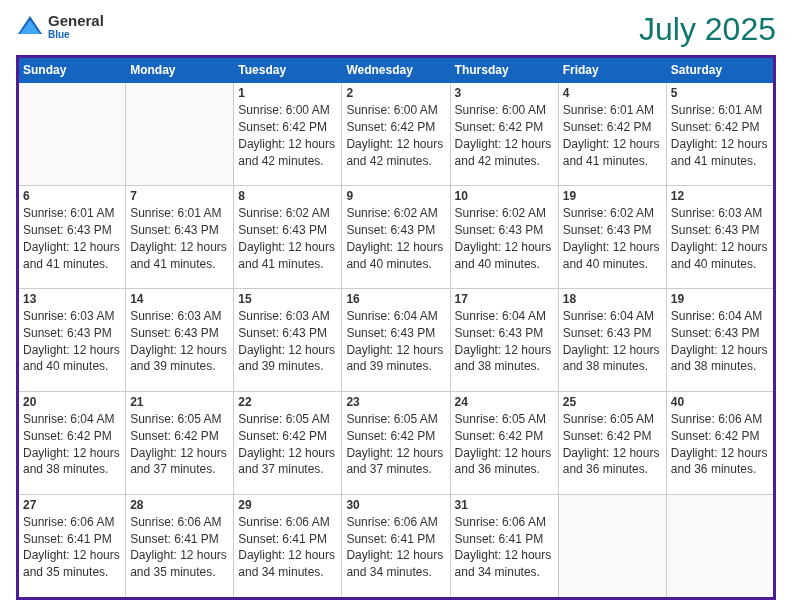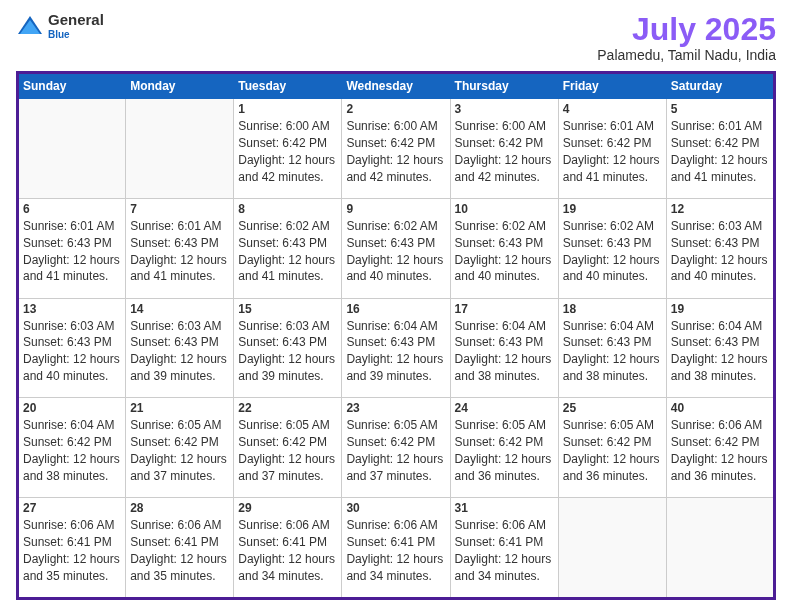--- a/index.html
+++ b/index.html
@@ -18,21 +18,21 @@
       flex-direction: column;
     }
     .header {
       display: flex;
       justify-content: space-between;
       align-items: flex-start;
       margin-bottom: 8px;
     }
     .logo {
       display: flex;
-      align-items: flex-start;
+      align-items: flex-end;
       gap: 4px;
     }
     .logo-text {
       display: flex;
       flex-direction: column;
       line-height: 1.1;
     }
     .logo-general {
       font-size: 15px;
       font-weight: bold;
@@ -45,23 +45,24 @@
     }
     .logo-icon {
       width: 28px;
       height: 28px;
     }
     .title-block {
       text-align: right;
     }
     .title-month {
       font-size: 32px;
-      font-weight: bold;
-      color: #8b5cf6;
+      font-weight: normal;
+      color: #0f766e;
       line-height: 1.1;
+      text-align: center;
     }
     .title-location {
       font-size: 14px;
       color: #333;
     }
     .calendar {
       flex: 1;
       border: 3px solid #4c1d95;
       border-collapse: collapse;
       width: 100%;
@@ -109,21 +110,20 @@
         <polygon points="14,4 26,22 2,22" fill="#1565c0"></polygon>
         <polygon points="14,8 24,22 4,22" fill="#42a5f5"></polygon>
       </svg>
       <div class="logo-text">
         <span class="logo-general">General</span>
         <span class="logo-blue">Blue</span>
       </div>
     </div>
     <div class="title-block">
       <div class="title-month">July 2025</div>
-      <div class="title-location">Palamedu, Tamil Nadu, India</div>
     </div>
   </div>
 
   <table class="calendar">
     <thead>
       <tr>
       <th>Sunday</th>
           <th>Monday</th>
           <th>Tuesday</th>
           <th>Wednesday</th>

